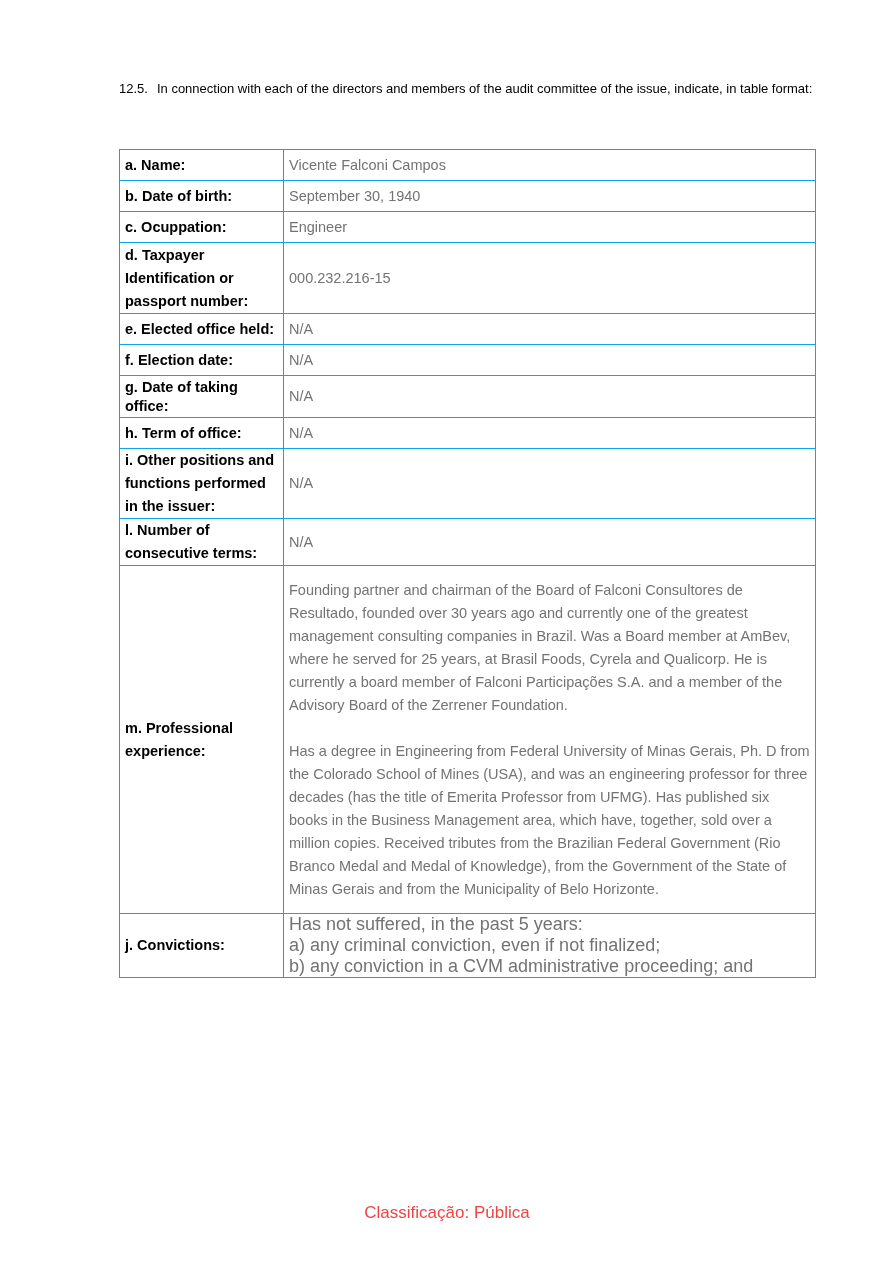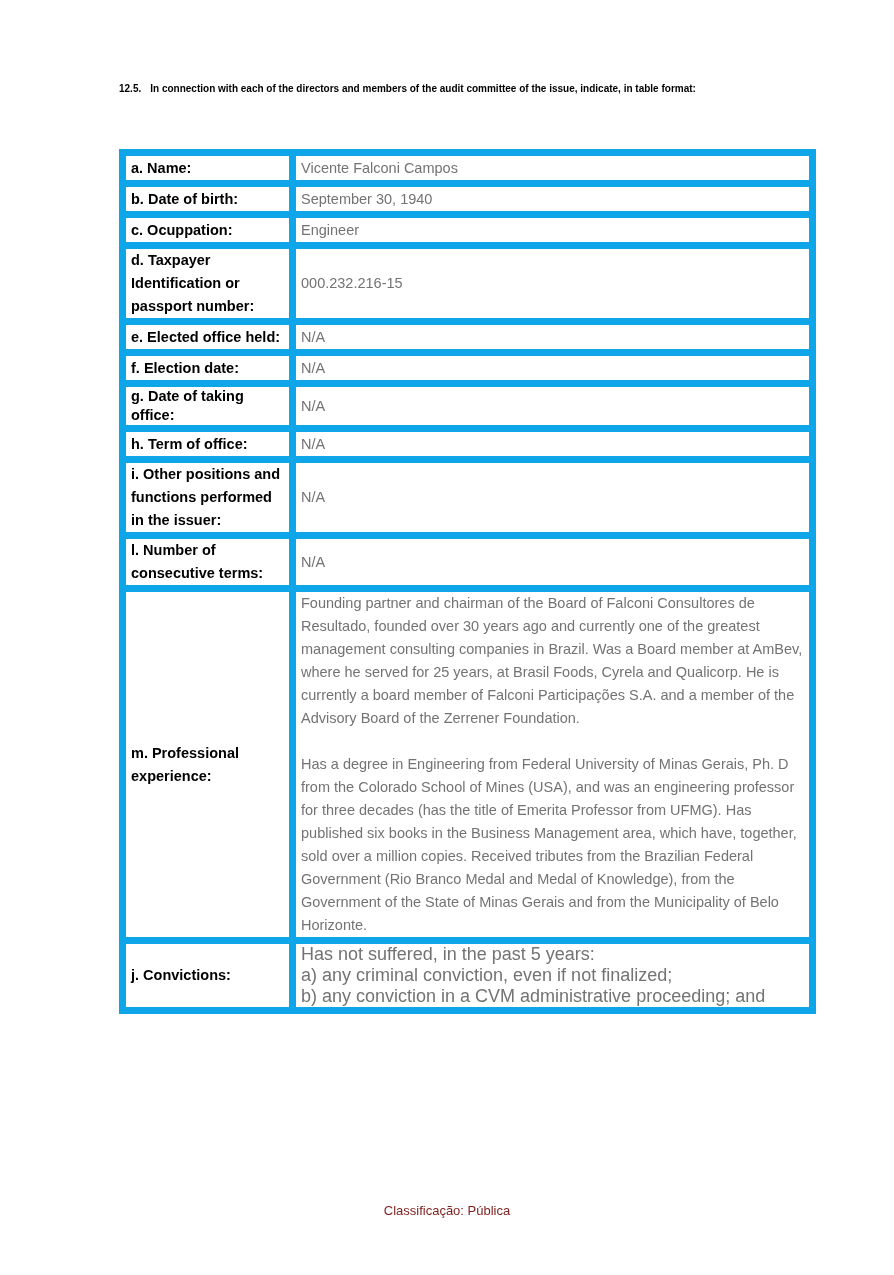--- a/index.html
+++ b/index.html
@@ -1,31 +1,31 @@
 <!DOCTYPE html>
 <html><head>
 <meta charset="utf-8">
 <style>
   html, body { margin: 0; padding: 0; background: #ffffff; }
   body { width: 894px; height: 1275px; position: relative; overflow: hidden;
          font-family: "Liberation Sans", "DejaVu Sans", sans-serif; color: #000; }
   .heading { position: absolute; left: 119px; top: 77px; width: 700px;
-             font-size: 10px; font-weight: bold; line-height: 24px; }
+             font-size: 13px; font-weight: normal; line-height: 24px; }
   .heading .num { margin-right: 9px; }
   table.form { position: absolute; left: 119px; top: 149px; width: 697px;
                border-collapse: collapse; table-layout: fixed; }
-  table.form td { border: 7px solid #0ea5e9; vertical-align: middle;
+  table.form td { border: 1px solid #0ea5e9; vertical-align: middle;
                   padding: 0 5px; font-size: 14.5px; line-height: 23px; }
   table.form td.lbl { width: 153px; font-weight: bold; }
   table.form td.val { font-weight: normal; color: #737373; }
   .para { margin: 0; }
   .para + .para { margin-top: 23px; }
   .conv-line { display: block; line-height: 21px; font-size: 18px; }
   .footer { position: absolute; left: 0; width: 894px; top: 1203px;
-            text-align: center; font-size: 13px; color: #7f1d1d; }
+            text-align: center; font-size: 17px; color: #ef4444; }
 </style>
 </head>
 <body>
 
 <div class="heading">
   <span class="num">12.5.</span><span>In connection with each of the directors and members of the audit committee of the issue, indicate, in table format:</span>
 </div>
 
 <table class="form">
   <tbody id="rows-body">

